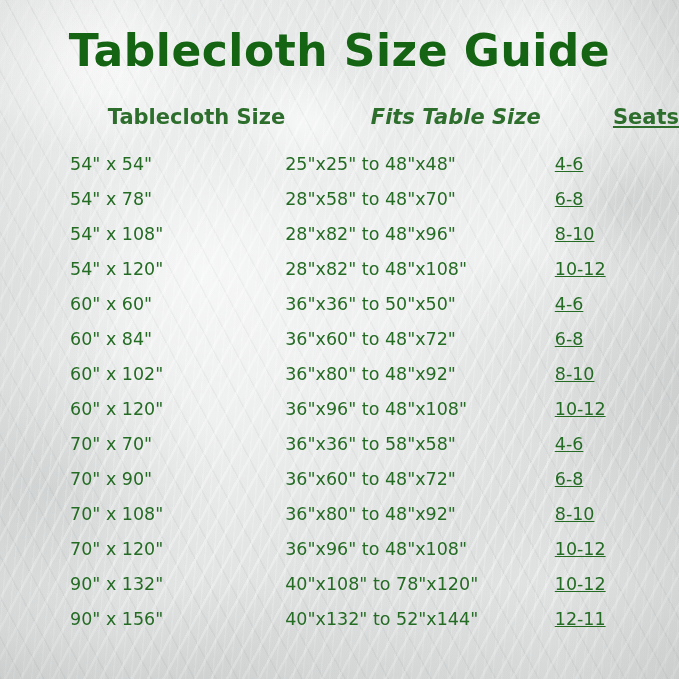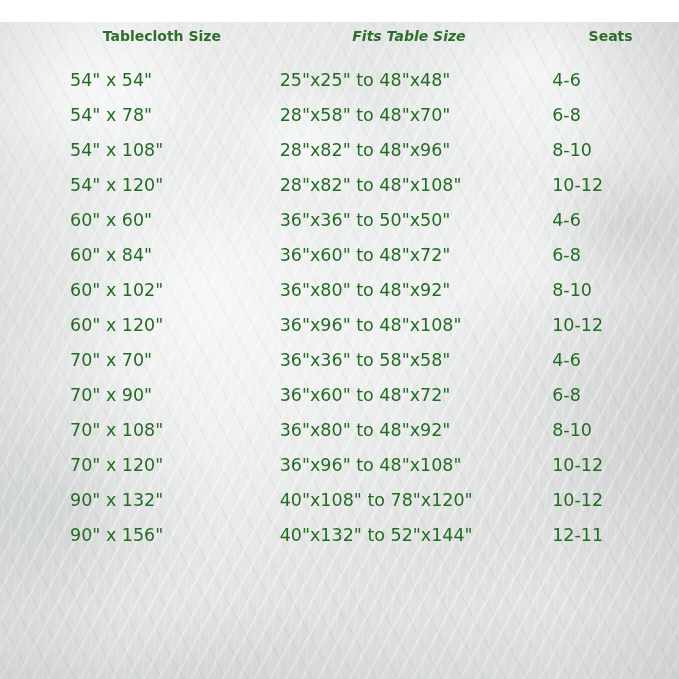--- a/index.html
+++ b/index.html
@@ -71,53 +71,54 @@
   }
   table.size-table {
     width: 100%;
     border-collapse: collapse;
     margin-top: 22px;
     color: #1f6b1f;
   }
   table.size-table thead th {
     font-family: "DejaVu Sans", sans-serif;
     font-weight: bold;
-    font-size: 14px;
+    font-size: 21px;
     color: #2d6e2d;
     padding: 6px 0 18px 0;
-    text-align: center;
+    text-align: right;
     white-space: nowrap;
   }
   table.size-table tbody td {
     font-family: "DejaVu Sans", sans-serif;
     font-size: 17.5px;
     color: #246b24;
     padding: 7.5px 0;
     text-align: left;
     white-space: nowrap;
   }
   
   .col-size   { width: 230px; padding-left: 48px !important; }
   .col-fits   { width: 270px; padding-left: 0 !important; }
-  .col-seats  { width: 140px; padding-left: 0 !important; }
+  .col-seats  { width: 140px; padding-left: 0 !important; text-decoration: underline; }
 
   thead .col-size  { padding-left: 44px !important; }
   thead .col-fits  { padding-left: 0 !important; font-style: italic; }
   thead .col-seats { padding-left: 4px !important; }
 
   tbody .col-size  { padding-left: 70px !important; }
   tbody .col-fits  { padding-left: 0 !important; }
   tbody .col-seats { padding-left: 14px !important; }
 </style>
 </head>
 <body>
 
 <div id="page">
   <div class="content">
 
+    <h1 class="title">Tablecloth Size Guide</h1>
 
     <table class="size-table">
       <thead>
         <tr>
           <th class="col-size">Tablecloth Size</th>
           <th class="col-fits">Fits Table Size</th>
           <th class="col-seats">Seats</th>
         </tr>
       </thead>
       <tbody>

